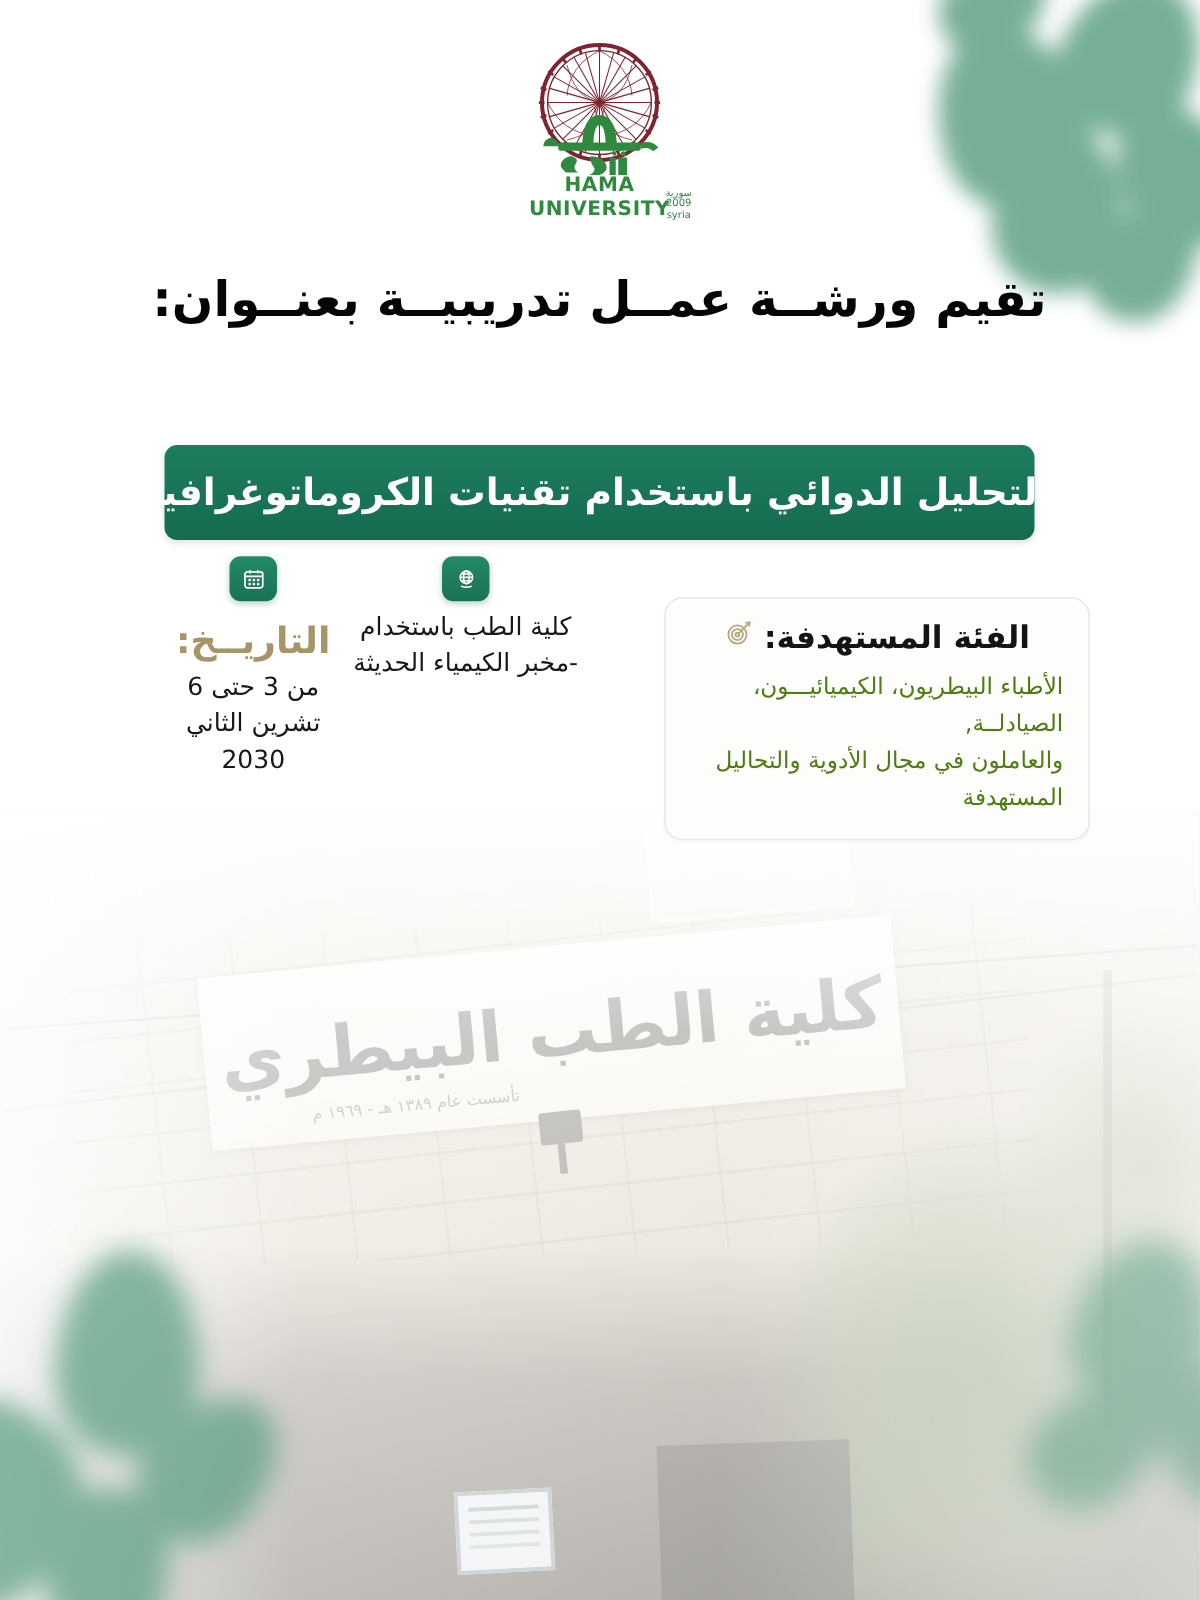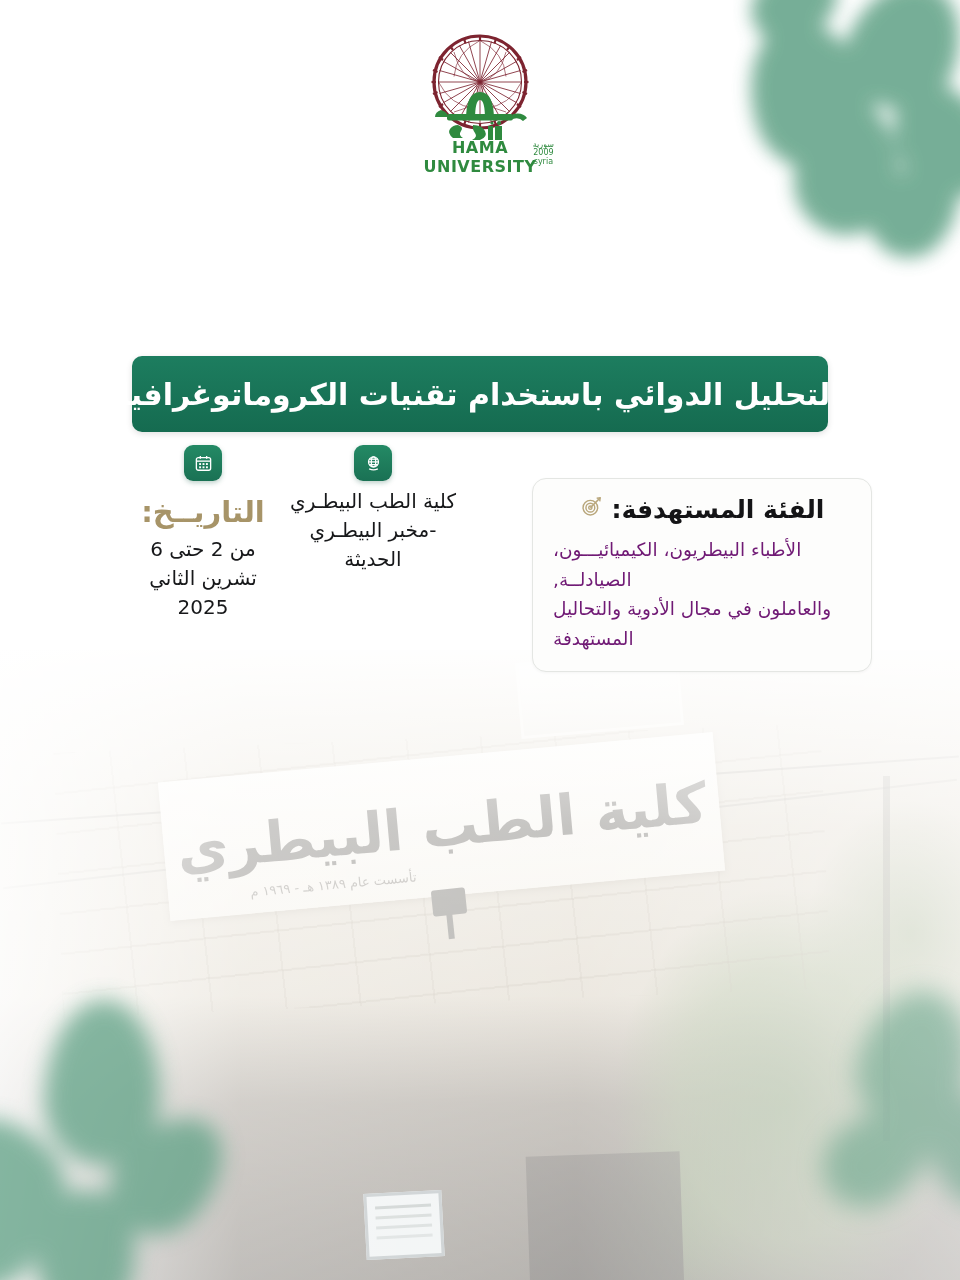--- a/index.html
+++ b/index.html
@@ -200,21 +200,21 @@
     position: absolute;
     bottom: 2px; left: 0; right: 0;
     font-size: 16px;
     font-weight: 700;
     letter-spacing: .5px;
     color: #2f8a3f;
     direction: ltr;
   }
   .logo-sub {
     position: absolute;
-    bottom: 12px; right: 6px;
+    bottom: 2px; right: 6px;
     font-size: 8px; line-height: 1.05;
     color: #2f8a3f;
     text-align: center;
     direction: ltr;
   }
 
   
   .headline {
     position: absolute;
     top: 212px; left: 60px; right: 60px;
@@ -304,24 +304,24 @@
     justify-content: center;
     gap: 9px;
     color: #141416;
     font-size: 25px;
     font-weight: 800;
     letter-spacing: -0.4px;
   }
   .audience-title .target-icon { flex: 0 0 auto; }
   .audience-body {
     margin-top: 11px;
-    color: #701a75;
+    color: #4d7c0f;
     font-size: 18.5px;
     line-height: 1.6;
-    text-align: left;
+    text-align: right;
     font-weight: 500;
   }
   .audience-body .ln { display: block; }
 </style>
 </head>
 <body>
 
 <div class="poster">
 
   <div class="deco deco-tr">
@@ -430,20 +430,21 @@
     </svg>
     <div class="logo-caption">HAMA UNIVERSITY</div>
     <div class="logo-sub">
       <div>سورية</div>
       <div>2009</div>
       <div>syria</div>
     </div>
   </div>
 
   <div class="headline">
+    <span class="l2">تقيم ورشــة عمــل تدريبيــة بعنــوان:</span>
   </div>
 
   <div class="title-banner">
     <span>التحليل الدوائي باستخدام تقنيات الكروماتوغرافيا</span>
   </div>
 
   <div class="info-row">
 
     <div class="info-col date">
       <div class="badge-wrap">
@@ -456,37 +457,37 @@
             <rect x="6.5" y="11.5" width="2.4" height="2.4" fill="#ffffff" stroke="none"></rect>
             <rect x="10.8" y="11.5" width="2.4" height="2.4" fill="#ffffff" stroke="none"></rect>
             <rect x="15.1" y="11.5" width="2.4" height="2.4" fill="#ffffff" stroke="none"></rect>
             <rect x="6.5" y="15.6" width="2.4" height="2.4" fill="#ffffff" stroke="none"></rect>
             <rect x="10.8" y="15.6" width="2.4" height="2.4" fill="#ffffff" stroke="none"></rect>
             <rect x="15.1" y="15.6" width="2.4" height="2.4" fill="#ffffff" stroke="none"></rect>
           </svg>
         </div>
       </div>
       <div class="info-label">التاريــخ:</div>
-      <div class="info-value">من 2 حتى 6 تشرين الثاني 2025</div>
+      <div class="info-value">من 3 حتى 6 تشرين الثاني 2030</div>
     </div>
 
     <div class="info-col place">
       <div class="badge-wrap">
         <div class="icon-badge">
           <svg width="19" height="19" viewBox="0 0 24 24" fill="none" stroke="#ffffff" stroke-width="1.6">
             <circle cx="12" cy="10" r="6.3"></circle>
             <ellipse cx="12" cy="10" rx="2.8" ry="6.3"></ellipse>
             <line x1="5.7" y1="10" x2="18.3" y2="10"></line>
             <line x1="6.8" y1="6.6" x2="17.2" y2="6.6"></line>
             <line x1="6.8" y1="13.4" x2="17.2" y2="13.4"></line>
             <path d="M6.5 18.8 q5.5 2.4 11 0"></path>
           </svg>
         </div>
       </div>
-      <div class="info-value">كلية الطب البيطـري -مخبر البيطـري الحديثة</div>
+      <div class="info-value">كلية الطب باستخدام -مخبر الكيمياء الحديثة</div>
     </div>
 
   </div>
 
   <div class="audience">
     <div class="audience-title">
       <span class="target-icon">
         <svg width="23" height="23" viewBox="0 0 24 24" fill="none" stroke="#b9a77c" stroke-width="1.5">
           <circle cx="10.8" cy="13.2" r="7.6"></circle>
           <circle cx="10.8" cy="13.2" r="4.6"></circle>

